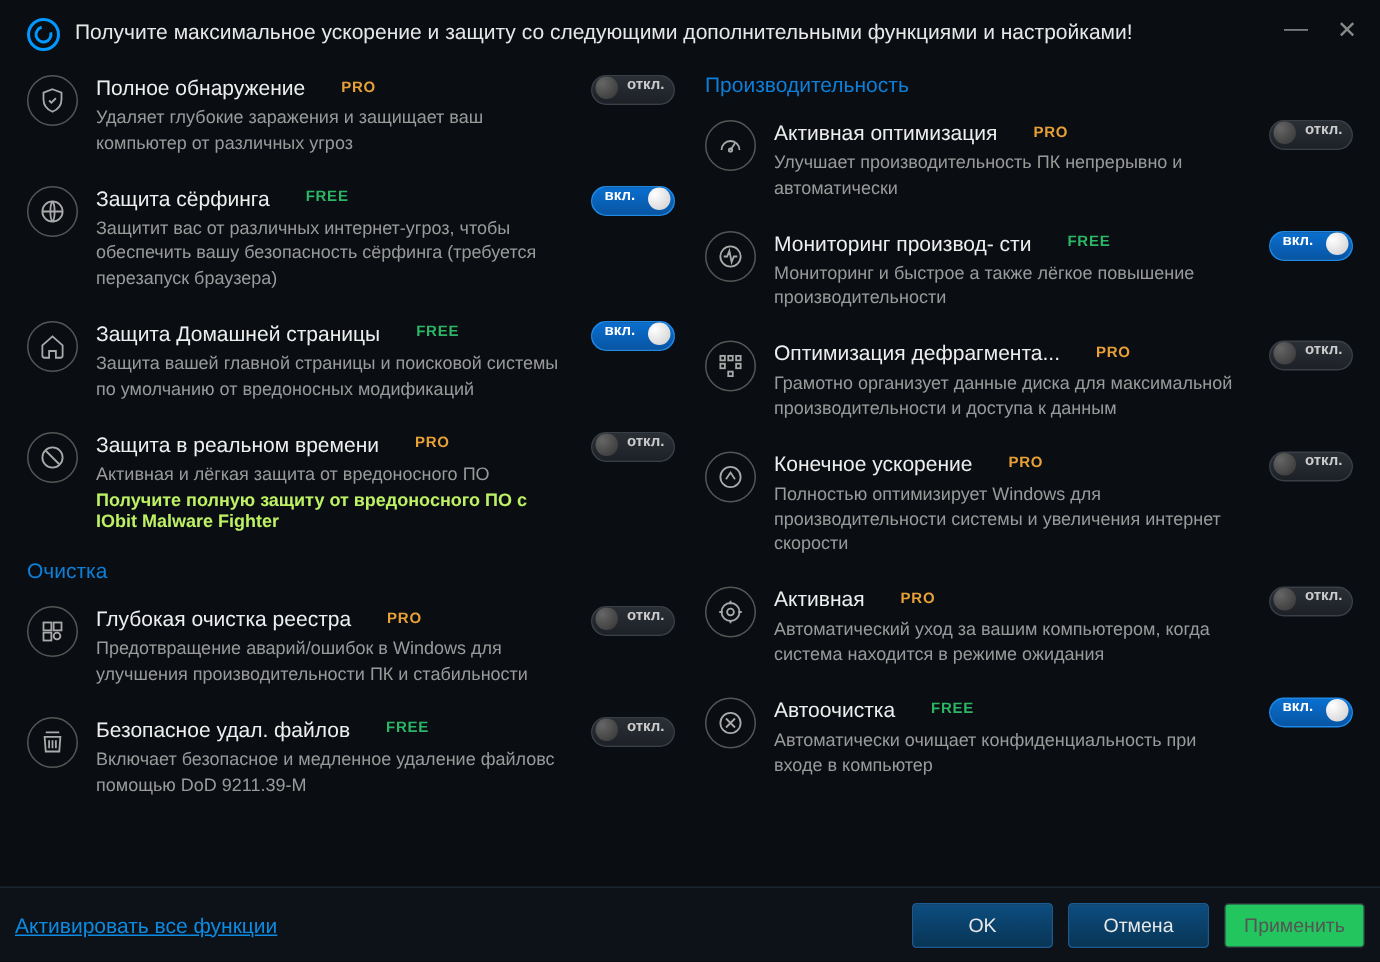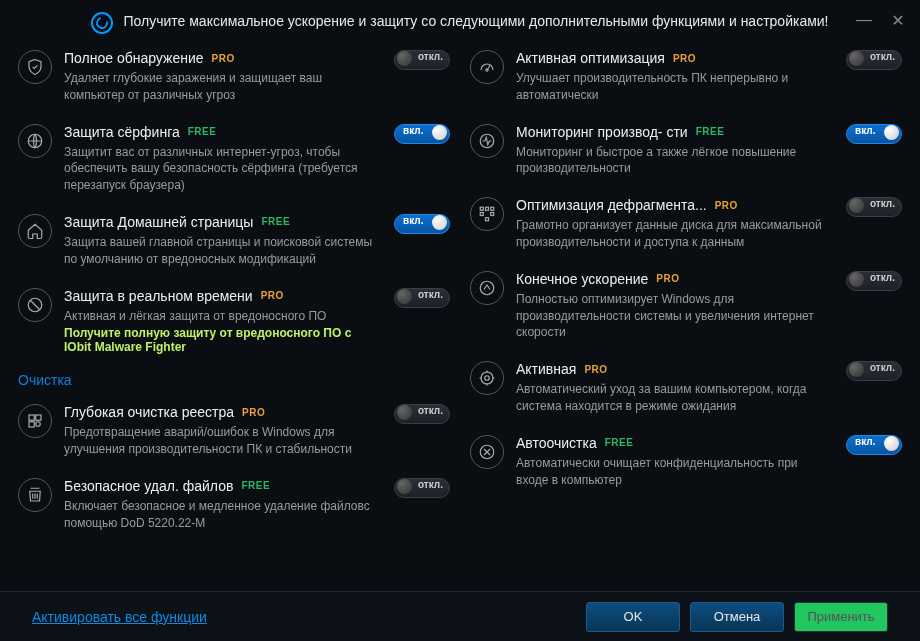--- a/index.html
+++ b/index.html
@@ -10,21 +10,20 @@
     color: #cccccc;
     font-family: "Segoe UI", Tahoma, sans-serif;
     font-size: 13px;
     overflow: hidden;
     position: relative;
   }
   .titlebar {
     display: flex;
     align-items: flex-start;
     padding: 12px 18px 8px 18px;
-    justify-content: center;
   }
   .title-icon {
     width: 22px;
     height: 22px;
     border: 2px solid #0099ff;
     border-radius: 50%;
     display: flex;
     align-items: center;
     justify-content: center;
     margin-right: 10px;
@@ -88,21 +87,21 @@
     color: #aaa;
   }
   .feat-icon svg { width: 18px; height: 18px; stroke: #aaa; fill: none; stroke-width: 1.6; }
   .feat-body { flex: 1; padding-right: 70px; }
   .feat-title {
     color: #eeeeee;
     font-size: 14px;
     margin-bottom: 4px;
     display: flex;
     align-items: center;
-    gap: 8px;
+    gap: 24px;
   }
   .badge {
     font-size: 10px;
     font-weight: bold;
     letter-spacing: 0.5px;
     padding: 0;
   }
   .badge.pro { color: #e8a137; }
   .badge.free { color: #2bb564; }
   .feat-desc {
@@ -166,21 +165,21 @@
   .footer {
     position: absolute;
     bottom: 0;
     left: 0;
     right: 0;
     height: 50px;
     border-top: 1px solid #1a2530;
     background: #0c1218;
     display: flex;
     align-items: center;
-    padding: 0 32px;
+    padding: 0 10px;
   }
   .activate-link {
     color: #0d8ae2;
     text-decoration: underline;
     font-size: 14px;
     cursor: pointer;
   }
   .footer-spacer { flex: 1; }
   .btn {
     min-width: 94px;
@@ -314,29 +313,30 @@
             <svg viewBox="0 0 24 24">
               <path d="M6 3h12M5 7h14l-1 13H6z"></path>
               <path d="M9 10v7M12 10v7M15 10v7"></path>
             </svg>
           </div>
           <div class="feat-body">
             <div class="feat-title">
               <span>Безопасное удал. файлов</span>
               <span class="badge free">FREE</span>
             </div>
-            <div class="feat-desc">Включает безопасное и медленное удаление файловс помощью DoD 5220.22-M</div>
+            <div class="feat-desc">Включает безопасное и медленное удаление файловс помощью DoD 9211.39-M</div>
           </div>
           <div class="toggle off">
             <span class="tlabel">откл.</span>
           </div>
         </div>
       </div>
   </div>
   <div class="col">
+    <div class="section-title">Производительность</div>
     <div id="sec-performance">
         <div class="feature">
           <div class="feat-icon">
             <svg viewBox="0 0 24 24">
               <path d="M4 16a8 8 0 0 1 16 0"></path>
               <path d="M12 16l4-6"></path>
               <circle cx="12" cy="16" r="1.5"></circle>
             </svg>
           </div>
           <div class="feat-body">

